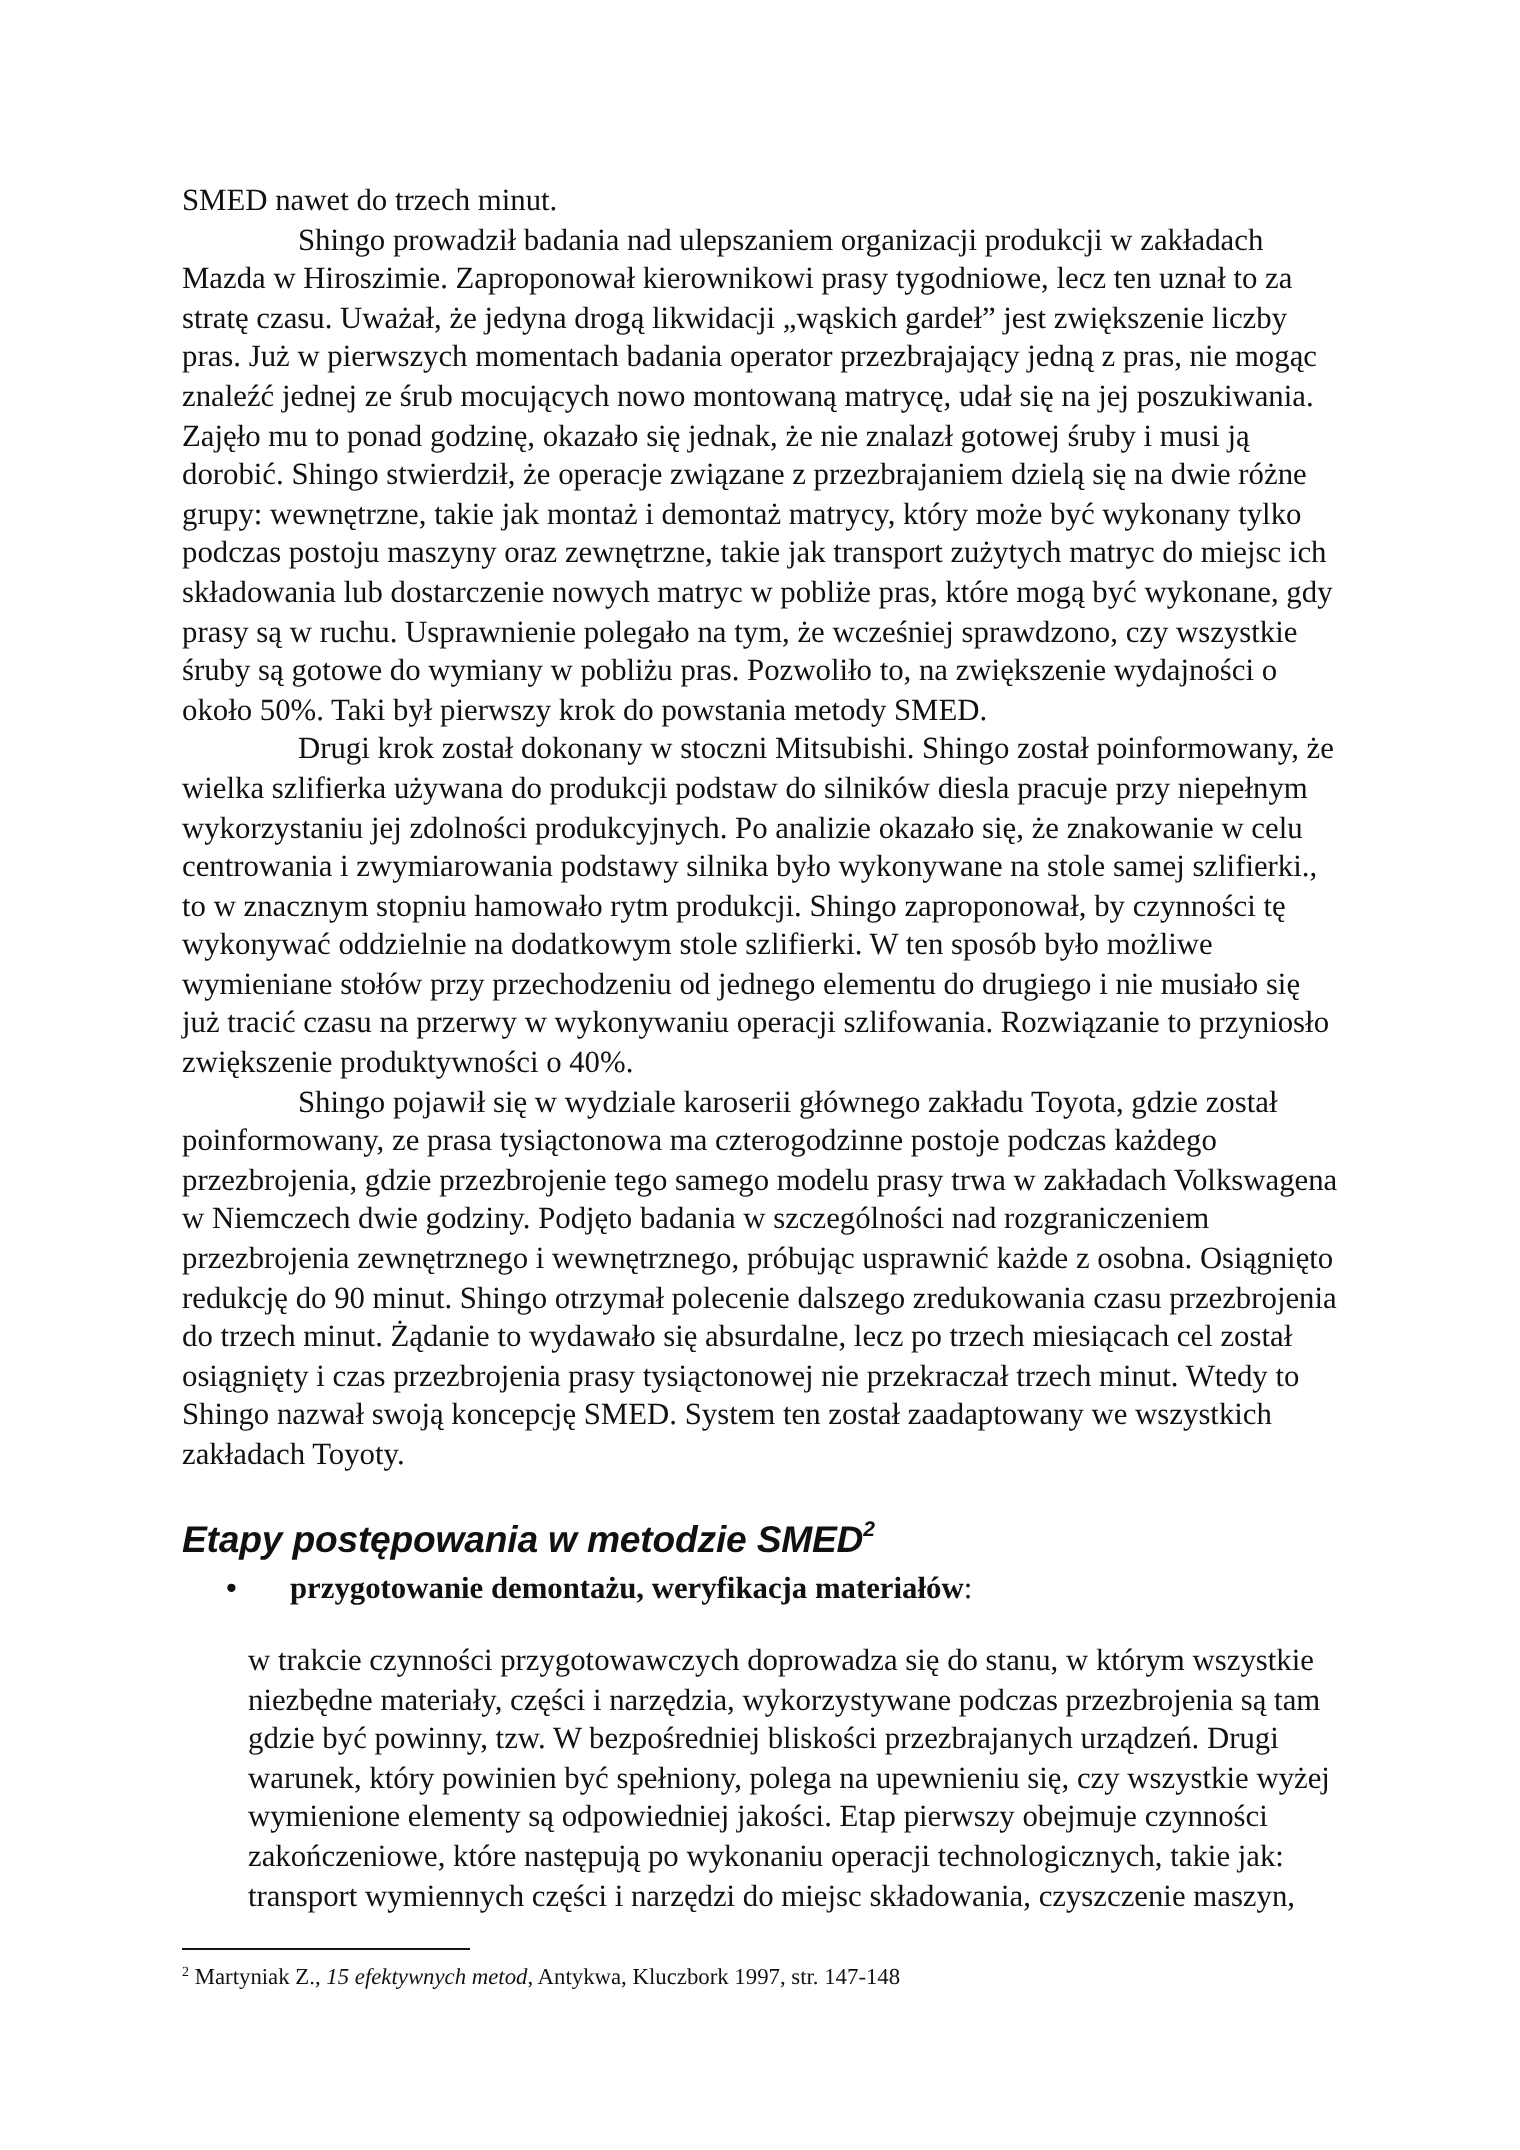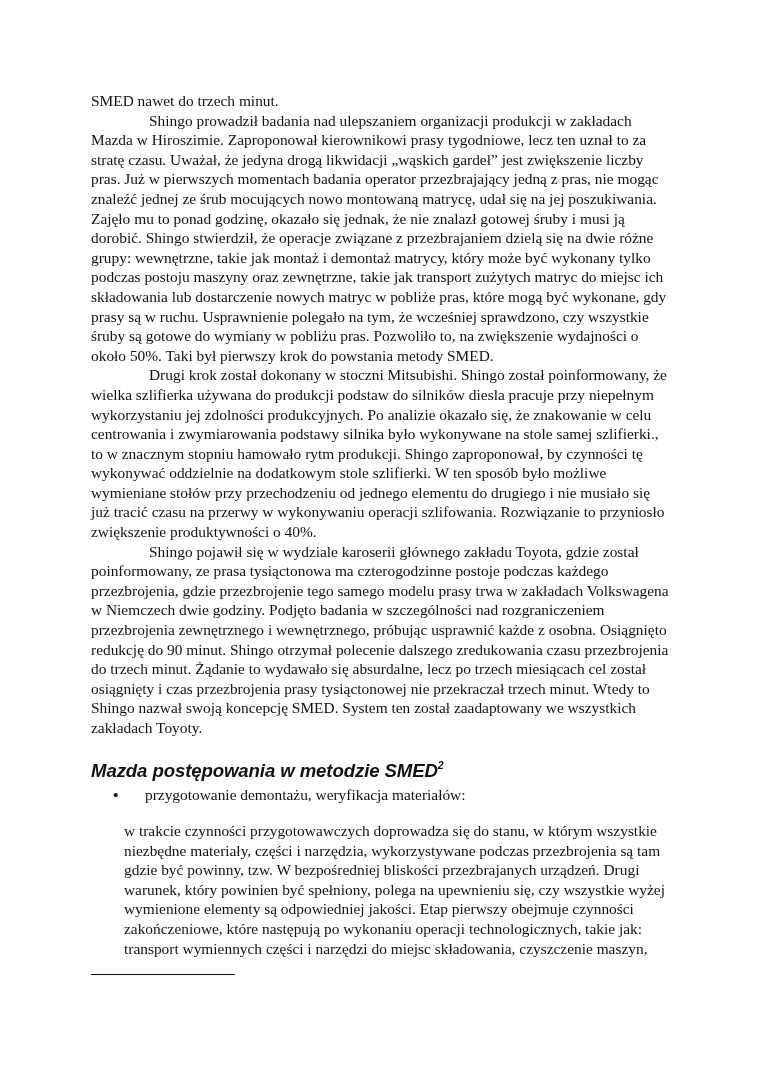--- a/index.html
+++ b/index.html
@@ -22,21 +22,21 @@
       font-style: italic; font-weight: bold; font-size: 18.6px;
       margin: 0; color: #111;
       letter-spacing: -0.1px;
     }
     .heading sup { font-size: 10.5px; vertical-align: 8px; }
     .bullet-row {
       position: absolute; left: 113px; top: 785px;
       font-size: 15.4px; line-height: 20px; display: flex;
     }
     .bullet-row .bullet { width: 32px; font-weight: bold; }
-    .bullet-row .bullet-label b { font-weight: normal; }
+    .bullet-row .bullet-label b { font-weight: bold; }
     #block2 {
       position: absolute; left: 124px; top: 821px; width: 560px;
       font-size: 15.4px; line-height: 19.6px;
     }
     .fn-rule {
       position: absolute; left: 91px; top: 974px; width: 144px; height: 0;
       border-top: 1px solid #111;
     }
     .footnote {
       position: absolute; left: 91px; top: 979px;
@@ -49,27 +49,31 @@
 
 <div class="page">
 
   <div id="block1" class="body-text">
     <p>SMED nawet do trzech minut.</p>
     <p class="indent">Shingo prowadził badania nad ulepszaniem organizacji produkcji w zakładach Mazda w Hiroszimie. Zaproponował kierownikowi prasy tygodniowe, lecz ten uznał to za stratę czasu. Uważał, że jedyna drogą likwidacji „wąskich gardeł” jest zwiększenie liczby pras. Już w pierwszych momentach badania operator przezbrajający jedną z pras, nie mogąc znaleźć jednej ze śrub mocujących nowo montowaną matrycę, udał się na jej poszukiwania. Zajęło mu to ponad godzinę, okazało się jednak, że nie znalazł gotowej śruby i musi ją dorobić. Shingo stwierdził, że operacje związane z przezbrajaniem dzielą się na dwie różne grupy: wewnętrzne, takie jak montaż i demontaż matrycy, który może być wykonany tylko podczas postoju maszyny oraz zewnętrzne, takie jak transport zużytych matryc do miejsc ich składowania lub dostarczenie nowych matryc w pobliże pras, które mogą być wykonane, gdy prasy są w ruchu. Usprawnienie polegało na tym, że wcześniej sprawdzono, czy wszystkie śruby są gotowe do wymiany w pobliżu pras. Pozwoliło to, na zwiększenie wydajności o około 50%. Taki był pierwszy krok do powstania metody SMED.</p>
     <p class="indent">Drugi krok został dokonany w stoczni Mitsubishi. Shingo został poinformowany, że wielka szlifierka używana do produkcji podstaw do silników diesla pracuje przy niepełnym wykorzystaniu jej zdolności produkcyjnych. Po analizie okazało się, że znakowanie w celu centrowania i zwymiarowania podstawy silnika było wykonywane na stole samej szlifierki., to w znacznym stopniu hamowało rytm produkcji. Shingo zaproponował, by czynności tę wykonywać oddzielnie na dodatkowym stole szlifierki. W ten sposób było możliwe wymieniane stołów przy przechodzeniu od jednego elementu do drugiego i nie musiało się już tracić czasu na przerwy w wykonywaniu operacji szlifowania. Rozwiązanie to przyniosło zwiększenie produktywności o 40%.</p>
     <p class="indent">Shingo pojawił się w wydziale karoserii głównego zakładu Toyota, gdzie został poinformowany, ze prasa tysiąctonowa ma czterogodzinne postoje podczas każdego przezbrojenia, gdzie przezbrojenie tego samego modelu prasy trwa w zakładach Volkswagena w Niemczech dwie godziny. Podjęto badania w szczególności nad rozgraniczeniem przezbrojenia zewnętrznego i wewnętrznego, próbując usprawnić każde z osobna. Osiągnięto redukcję do 90 minut. Shingo otrzymał polecenie dalszego zredukowania czasu przezbrojenia do trzech minut. Żądanie to wydawało się absurdalne, lecz po trzech miesiącach cel został osiągnięty i czas przezbrojenia prasy tysiąctonowej nie przekraczał trzech minut. Wtedy to Shingo nazwał swoją koncepcję SMED. System ten został zaadaptowany we wszystkich zakładach Toyoty.</p>
   </div>
 
-  <h2 class="heading"><span>Mazda postępowania w metodzie SMED</span><sup>2</sup></h2>
+  <h2 class="heading"><span>Etapy postępowania w metodzie SMED</span><sup>2</sup></h2>
 
   <div class="bullet-row">
     <span class="bullet">•</span>
     <span class="bullet-label"><b>przygotowanie demontażu, weryfikacja materiałów</b><span>:</span></span>
   </div>
 
   <div id="block2">
     <p style="margin:0">w trakcie czynności przygotowawczych doprowadza się do stanu, w którym wszystkie niezbędne materiały, części i narzędzia, wykorzystywane podczas przezbrojenia są tam gdzie być powinny, tzw. W bezpośredniej bliskości przezbrajanych urządzeń. Drugi warunek, który powinien być spełniony, polega na upewnieniu się, czy wszystkie wyżej wymienione elementy są odpowiedniej jakości. Etap pierwszy obejmuje czynności zakończeniowe, które następują po wykonaniu operacji technologicznych, takie jak: transport wymiennych części i narzędzi do miejsc składowania, czyszczenie maszyn,</p>
   </div>
 
   <div class="fn-rule"></div>
 
+  <div class="footnote">
+    <sup>2</sup>
+    <span>Martyniak Z., </span><i>15 efektywnych metod</i><span>,  Antykwa, Kluczbork 1997, str. 147-148</span>
+  </div>
 
 </div>
 
 </body></html>

